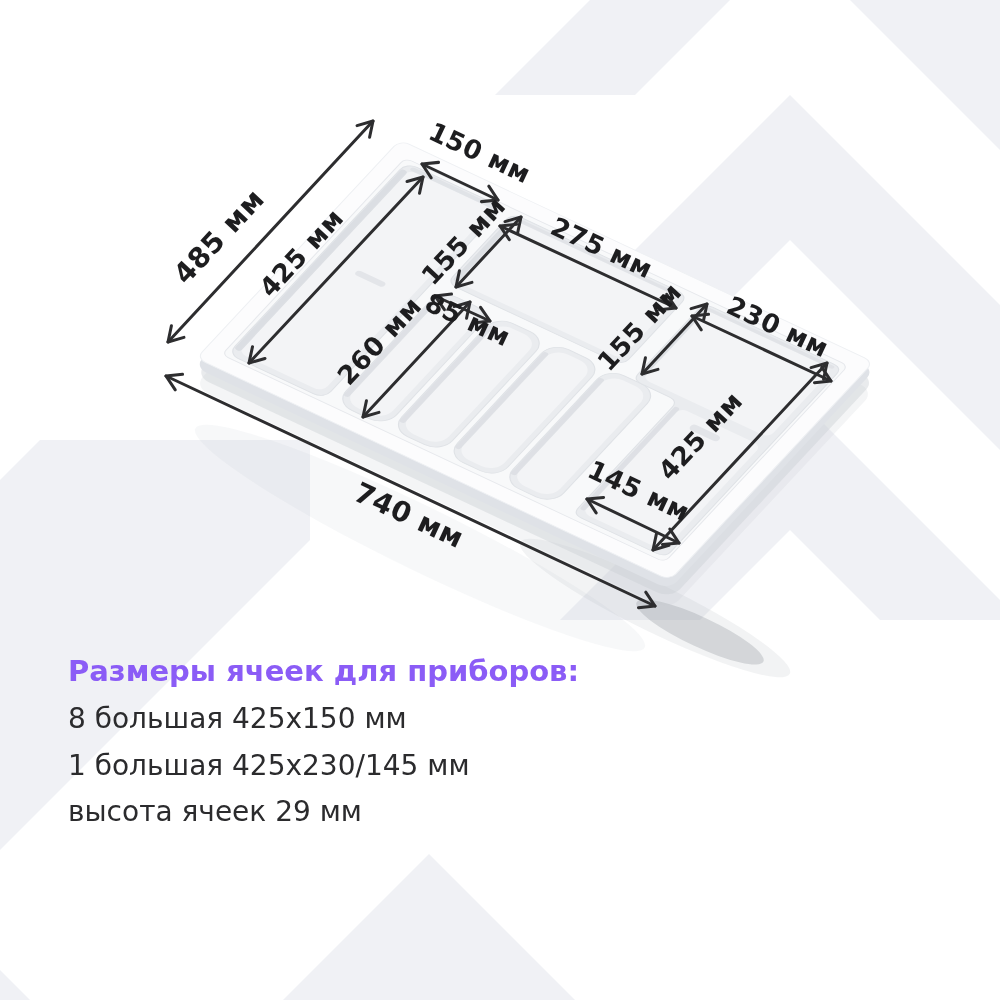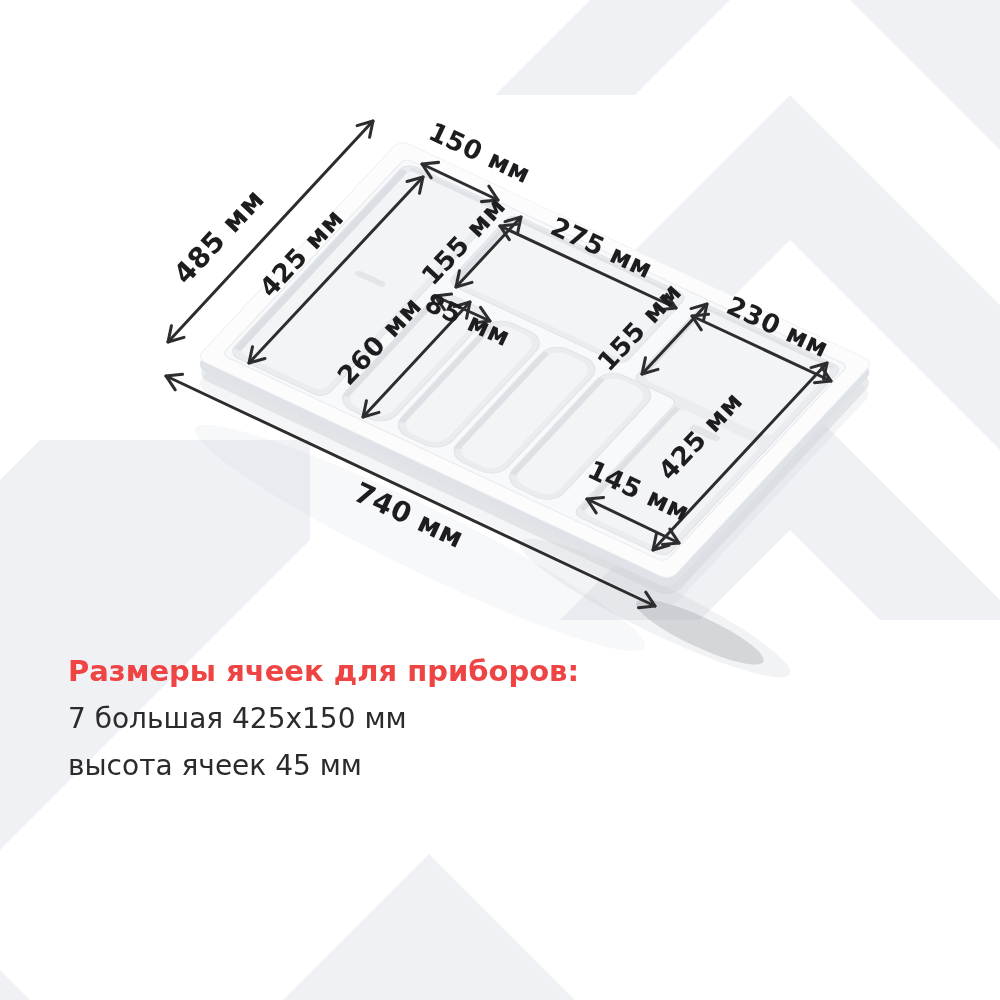--- a/index.html
+++ b/index.html
@@ -4,21 +4,21 @@
 <style>
   html,body{margin:0;padding:0;background:#ffffff;}
   .page{position:relative;width:1000px;height:1000px;overflow:hidden;
         font-family:"DejaVu Sans","Liberation Sans",sans-serif;background:#ffffff;}
   .stage{position:absolute;left:0;top:0;}
   .dim{font-family:"DejaVu Sans","Liberation Sans",sans-serif;
        font-weight:700;font-size:26px;fill:#1d1d1f;text-anchor:middle;letter-spacing:.5px;}
   .dim-big{font-size:28px;}
   .arr{stroke:#2d2d2f;stroke-width:3;fill:none;stroke-linecap:round;}
   .specs{position:absolute;left:68px;top:646px;width:620px;color:#2b2b2d;}
-  .specs-title{font-size:29px;line-height:50px;font-weight:700;color:#ef4444;}
+  .specs-title{font-size:29px;line-height:50px;font-weight:700;color:#8b5cf6;}
   .specs-item{font-size:28px;line-height:46.5px;font-weight:400;}
 </style>
 </head>
 <body>
 
 <div class="page">
 
 <svg class="stage" width="1000" height="1000" viewBox="0 0 1000 1000">
   <defs>
     <marker id="ah" viewBox="0 0 11 12" refX="9" refY="6" markerWidth="7" markerHeight="7.6" orient="auto-start-reverse">
@@ -124,17 +124,18 @@
     <text class="dim" transform="translate(707,442) rotate(-47)">425 мм</text>
     <text class="dim" transform="translate(635,499) rotate(25)">145 мм</text>
     <text class="dim dim-big" transform="translate(405,524) rotate(25)">740 мм</text>
     <text class="dim" transform="translate(386,347) rotate(-47)">260 мм</text>
     <text class="dim" transform="translate(464,328) rotate(25)">85 мм</text>
   </g>
 </svg>
 
 <div class="specs">
   <div class="specs-title">Размеры ячеек для приборов:</div>
-  <div class="specs-item">7 большая 425х150 мм</div>
-  <div class="specs-item">высота ячеек 45 мм</div>
+  <div class="specs-item">8 большая 425х150 мм</div>
+  <div class="specs-item">1 большая 425х230/145 мм</div>
+  <div class="specs-item">высота ячеек 29 мм</div>
 </div>
 
 </div>
 
 </body></html>

